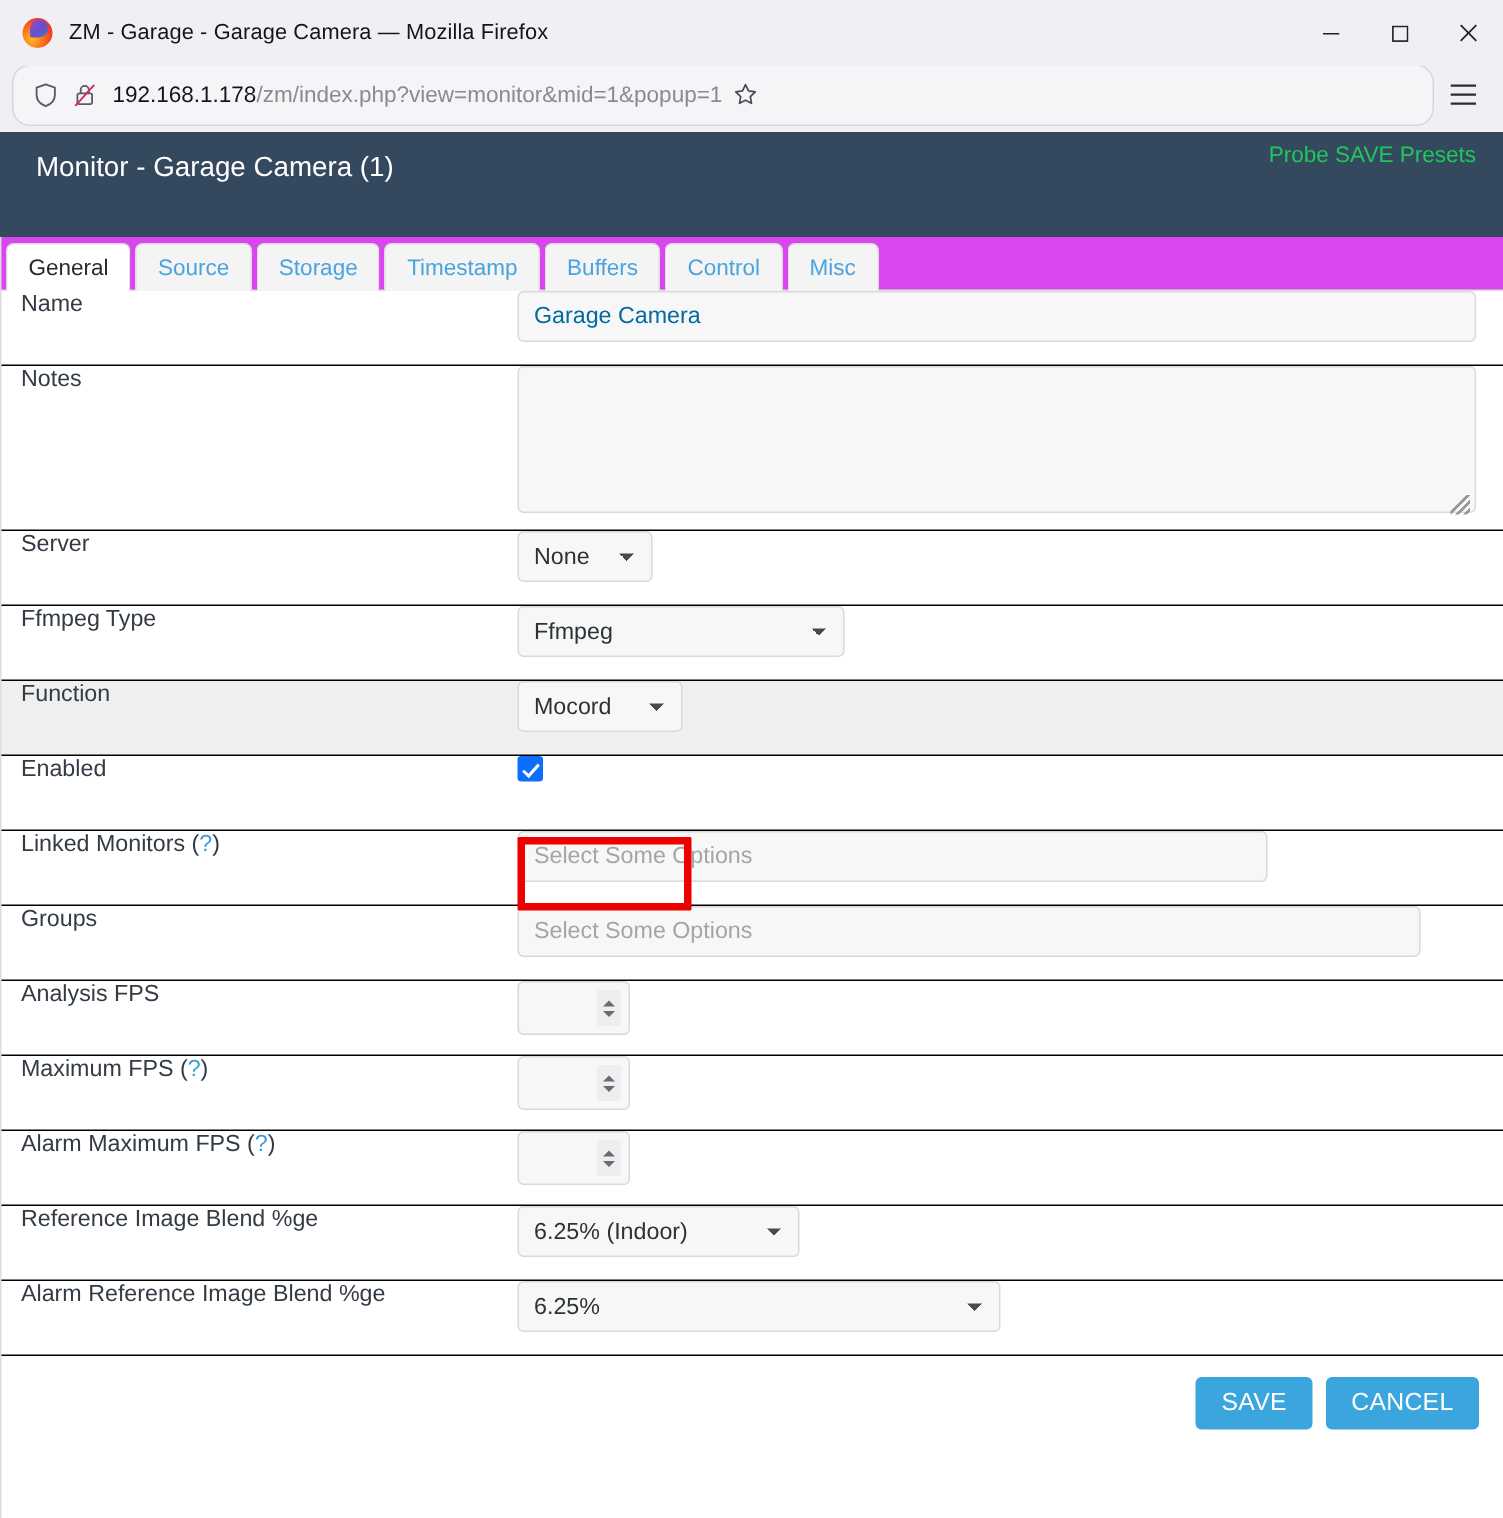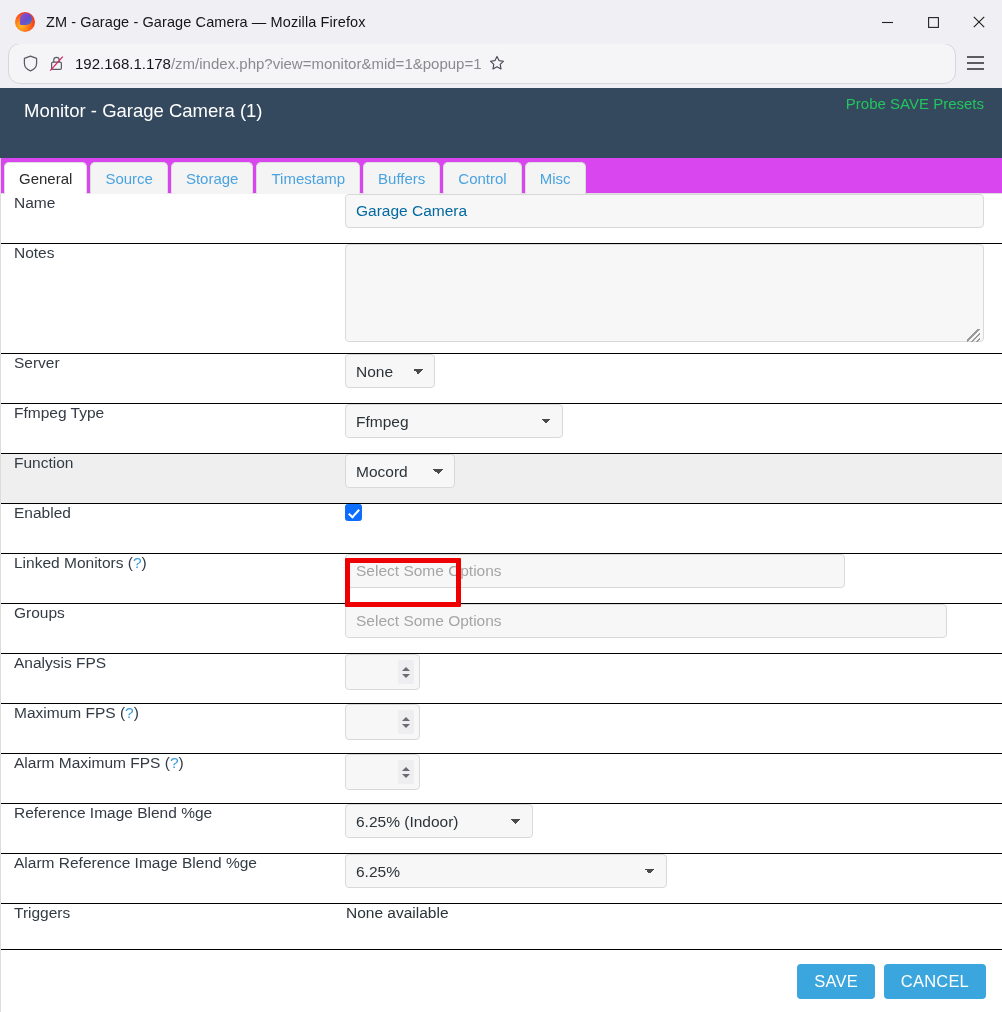--- a/index.html
+++ b/index.html
@@ -474,26 +474,20 @@
 
       <div class="row">
         <div class="lbl">Alarm Reference Image Blend %ge</div>
         <div class="fld">
           <select class="sel sel-alarmblend">
             <option>6.25%</option>
           </select>
         </div>
       </div>
 
-      <div class="row" style="min-height:46px;">
-        <div class="lbl">Triggers</div>
-        <div class="fld">
-          <span class="plain-val">None available</span>
-        </div>
-      </div>
 
     </div>
 
     <div id="footer">
       <button class="btn">SAVE</button>
       <button class="btn">CANCEL</button>
     </div>
 
     <div id="red-box"></div>
   </div>

